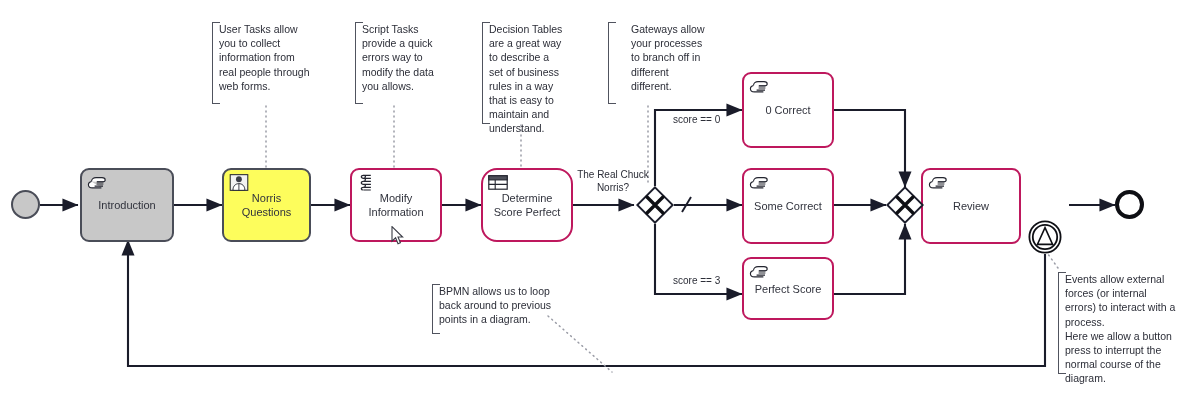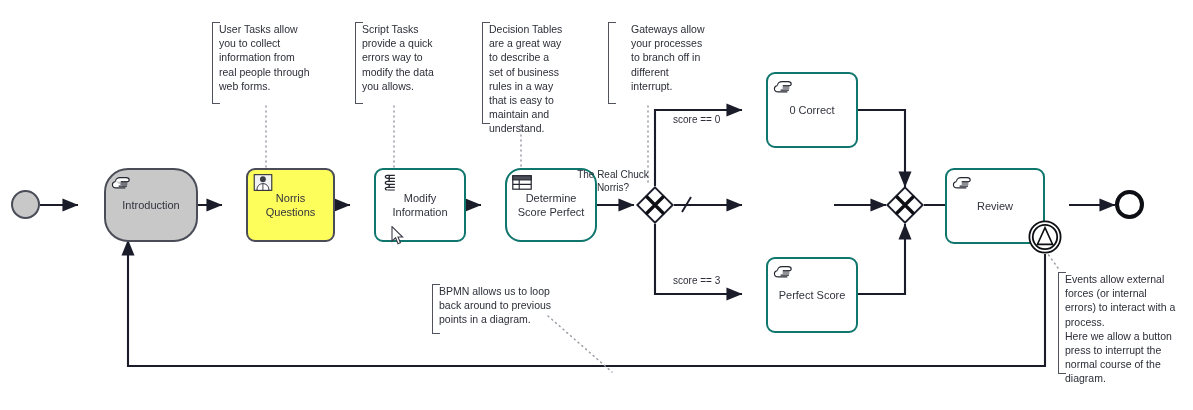--- a/index.html
+++ b/index.html
@@ -21,37 +21,35 @@
   #edges {
     position: absolute;
     left: 0;
     top: 0;
     width: 1193px;
     height: 410px;
   }
   .task {
     position: absolute;
     box-sizing: border-box;
-    border: 2px solid #0f766e;
+    border: 2px solid #be185d;
     border-radius: 9px;
     background: #ffffff;
     display: flex;
     align-items: center;
     justify-content: center;
     text-align: center;
     font-size: 11px;
     color: #31333d;
     line-height: 1.25;
     padding: 2px 6px 0 6px;
-    margin-left: 24px;
   }
   .task.gray {
     background: #c8c8c8;
     border-color: #4a4d58;
-    border-radius: 24px;
   }
   .task.yellow {
     background: #fdfd5c;
     border-color: #4a4d58;
   }
   .task .label {
     display: block;
     width: 100%;
   }
   .task-icon {
@@ -231,22 +229,30 @@
 
   <div class="task" style="left:742px; top:72px; width:92px; height:76px;">
     <svg class="task-icon" viewBox="0 0 20 17" xmlns="http://www.w3.org/2000/svg">
       <path d="M4.5,7.5 C4.5,5 6.5,3.6 9,3.6 L15,3.6 C17,3.6 18.2,4.6 18.2,5.9 C18.2,7.1 17,7.8 15.4,7.8 L10,7.8" fill="#fff" stroke="#23252f" stroke-width="1.1" stroke-linejoin="round"></path>
       <path d="M4.5,7.5 C2.6,7.8 1.4,9.2 1.4,10.8 C1.4,12.6 3,13.9 5.4,13.9 L14.4,13.9" fill="#fff" stroke="#23252f" stroke-width="1.1"></path>
       <path d="M9.6,7.9 L16.4,7.9 M9.6,10 L16.4,10 M7.6,12.1 L16,12.1" stroke="#23252f" stroke-width="1.05"></path>
     </svg>
     <span class="label">0 Correct</span>
   </div>
 
-
-  <div class="task" style="left:742px; top:257px; width:92px; height:76px;justify-content:flex-end;">
+  <div class="task" style="left:742px; top:168px; width:92px; height:76px;">
+    <svg class="task-icon" viewBox="0 0 20 17" xmlns="http://www.w3.org/2000/svg">
+      <path d="M4.5,7.5 C4.5,5 6.5,3.6 9,3.6 L15,3.6 C17,3.6 18.2,4.6 18.2,5.9 C18.2,7.1 17,7.8 15.4,7.8 L10,7.8" fill="#fff" stroke="#23252f" stroke-width="1.1" stroke-linejoin="round"></path>
+      <path d="M4.5,7.5 C2.6,7.8 1.4,9.2 1.4,10.8 C1.4,12.6 3,13.9 5.4,13.9 L14.4,13.9" fill="#fff" stroke="#23252f" stroke-width="1.1"></path>
+      <path d="M9.6,7.9 L16.4,7.9 M9.6,10 L16.4,10 M7.6,12.1 L16,12.1" stroke="#23252f" stroke-width="1.05"></path>
+    </svg>
+    <span class="label">Some Correct</span>
+  </div>
+
+  <div class="task" style="left:742px; top:257px; width:92px; height:63px;justify-content:flex-end;">
     <svg class="task-icon" viewBox="0 0 20 17" xmlns="http://www.w3.org/2000/svg">
       <path d="M4.5,7.5 C4.5,5 6.5,3.6 9,3.6 L15,3.6 C17,3.6 18.2,4.6 18.2,5.9 C18.2,7.1 17,7.8 15.4,7.8 L10,7.8" fill="#fff" stroke="#23252f" stroke-width="1.1" stroke-linejoin="round"></path>
       <path d="M4.5,7.5 C2.6,7.8 1.4,9.2 1.4,10.8 C1.4,12.6 3,13.9 5.4,13.9 L14.4,13.9" fill="#fff" stroke="#23252f" stroke-width="1.1"></path>
       <path d="M9.6,7.9 L16.4,7.9 M9.6,10 L16.4,10 M7.6,12.1 L16,12.1" stroke="#23252f" stroke-width="1.05"></path>
     </svg>
     <span class="label">Perfect Score</span>
   </div>
 
   <div class="task" style="left:921px; top:168px; width:100px; height:76px;">
     <svg class="task-icon" viewBox="0 0 20 17" xmlns="http://www.w3.org/2000/svg">
@@ -309,21 +315,21 @@
     <span class="line">that is easy to</span>
     <span class="line">maintain and</span>
     <span class="line">understand.</span>
   </div>
 
   <div class="note" style="left:608px; top:22px; width:86px; height:82px;padding-left:23px;">
     <span class="line">Gateways allow</span>
     <span class="line">your processes</span>
     <span class="line">to branch off in</span>
     <span class="line">different</span>
-    <span class="line">interrupt.</span>
+    <span class="line">different.</span>
   </div>
 
   <div class="note" style="left:432px; top:284px; width:122px; height:50px;">
     <span class="line">BPMN allows us to loop</span>
     <span class="line">back around to previous</span>
     <span class="line">points in a diagram.</span>
   </div>
 
   <div class="note" style="left:1058px; top:272px; width:128px; height:102px;">
     <span class="line">Events allow external</span>

